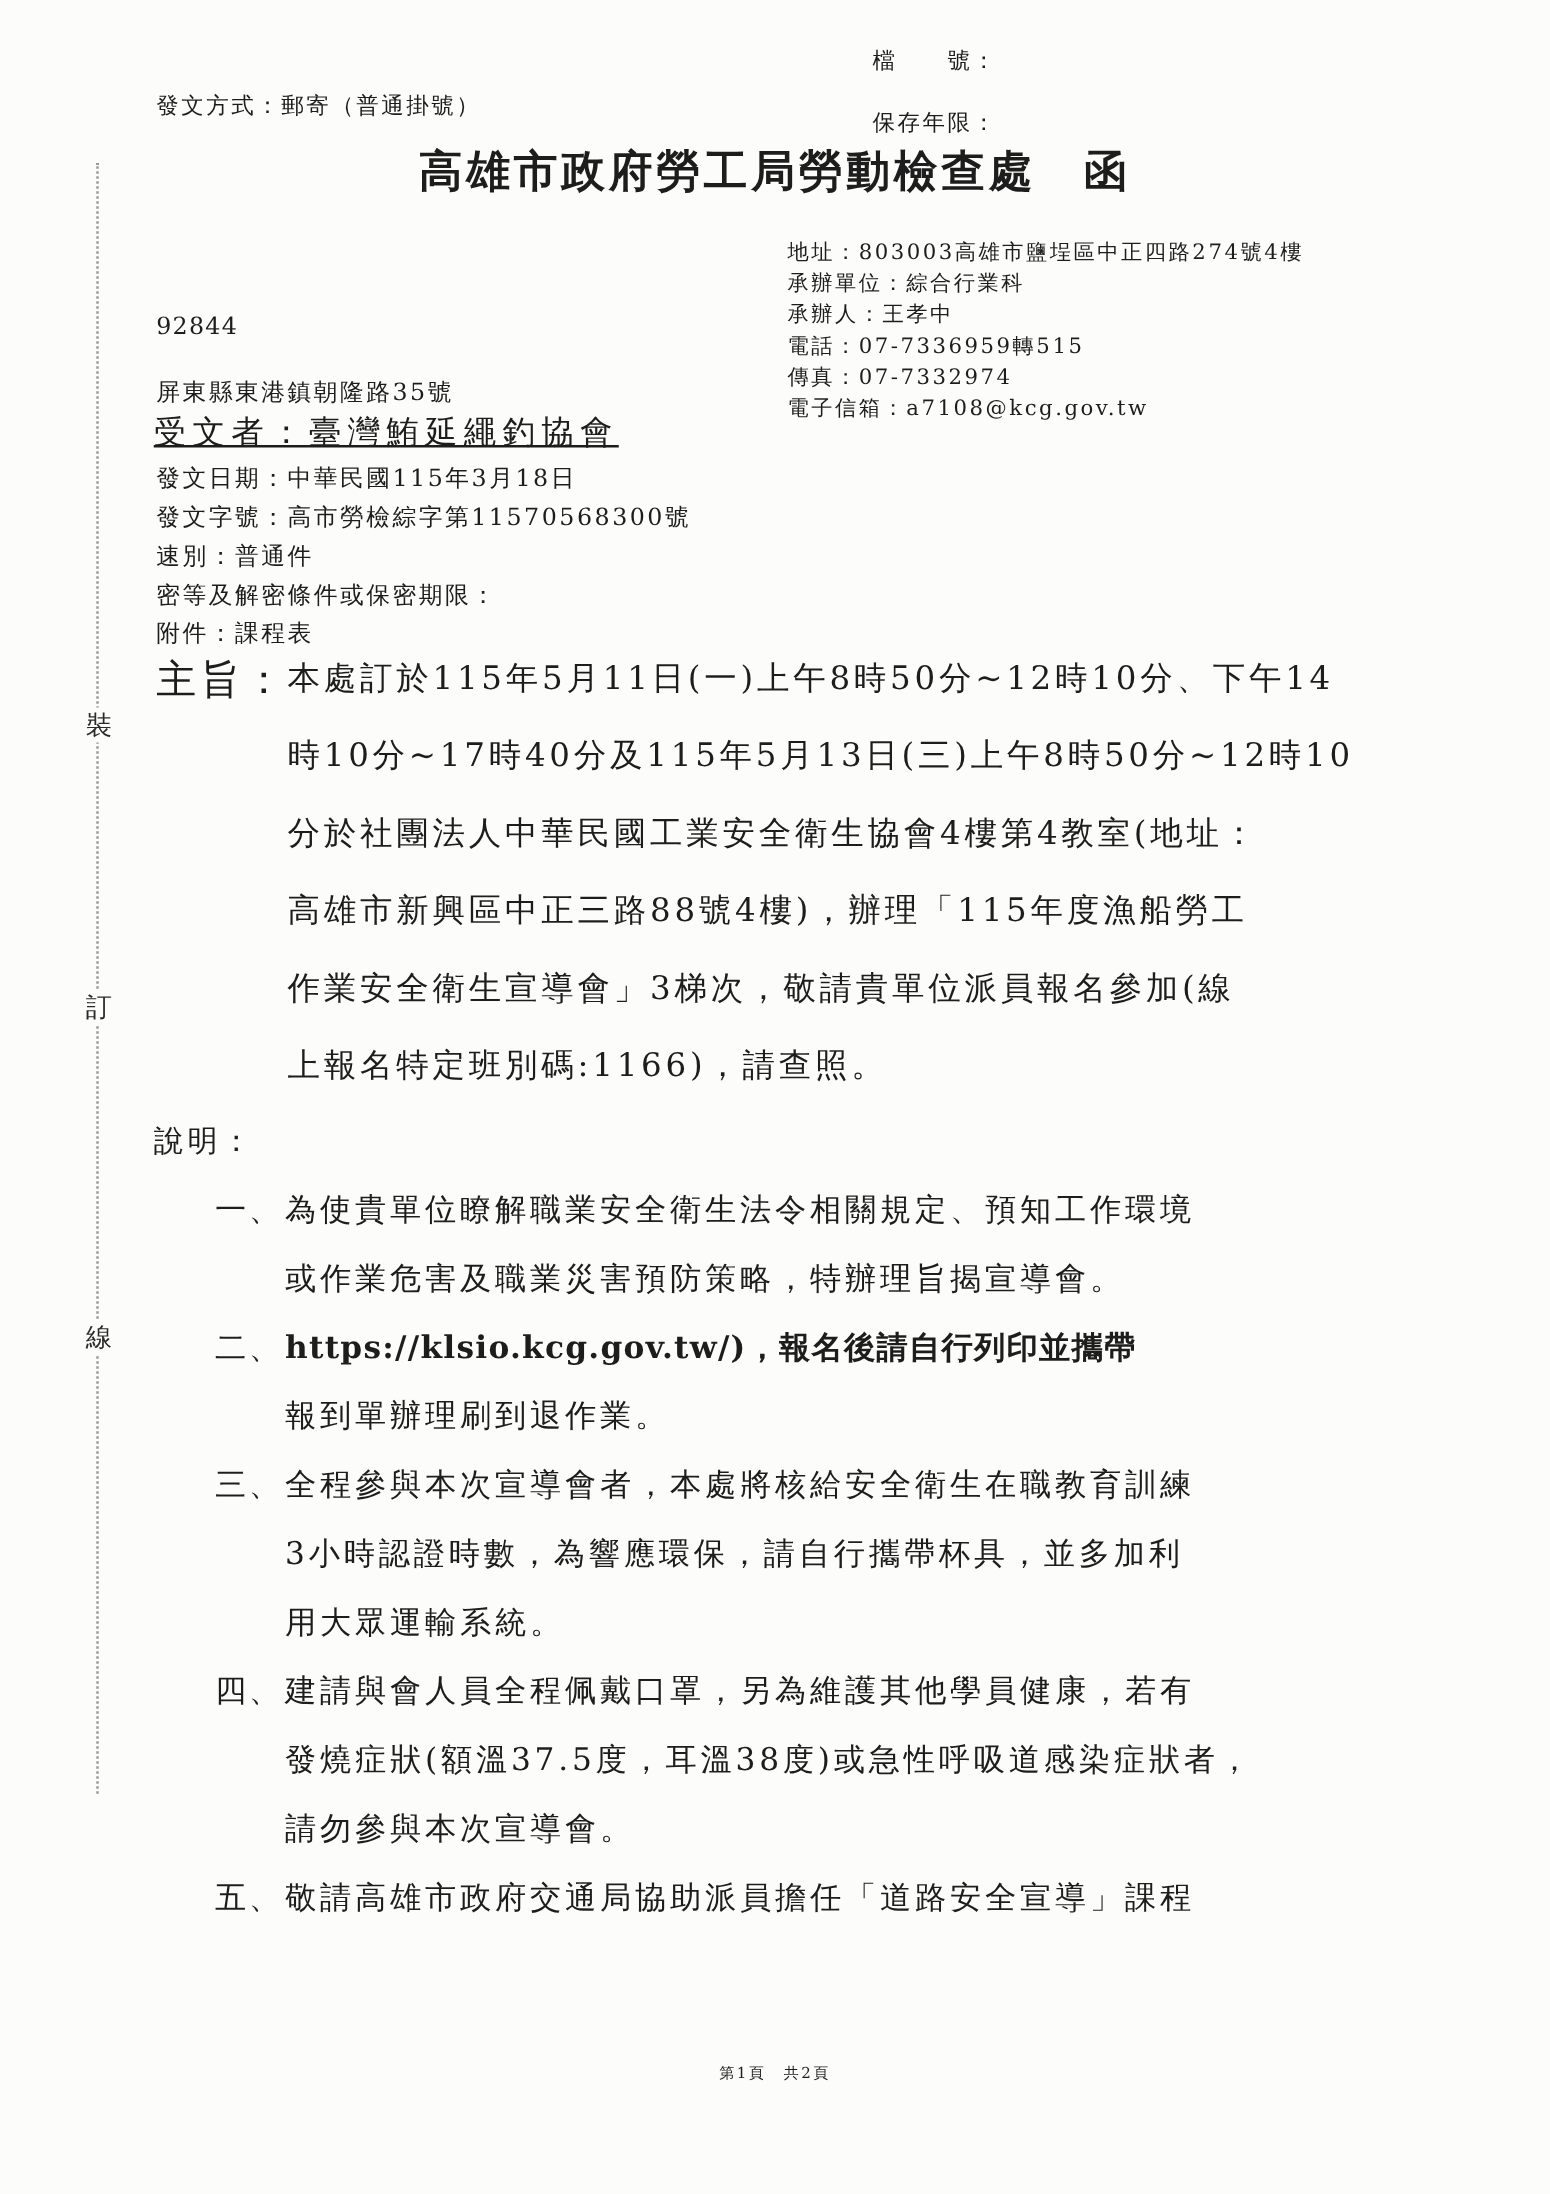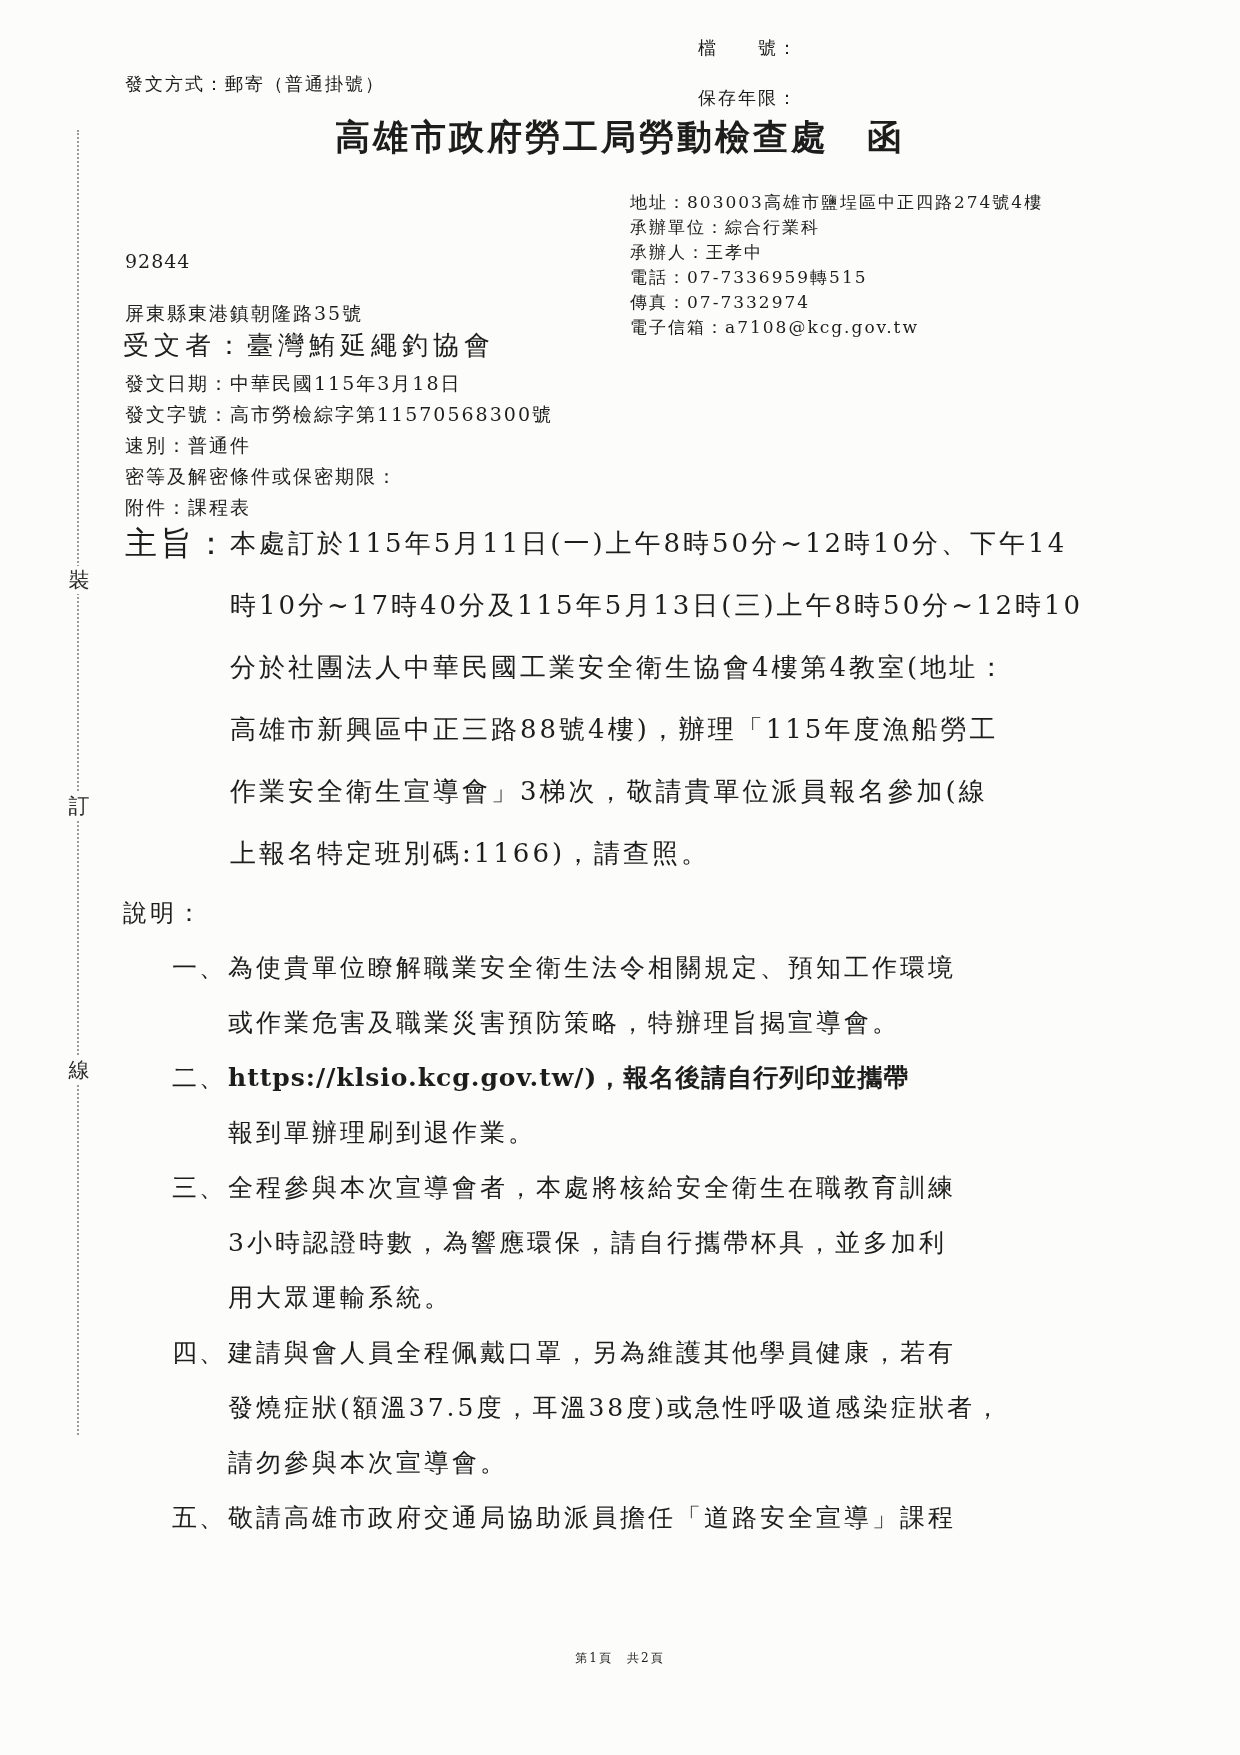--- a/index.html
+++ b/index.html
@@ -22,21 +22,21 @@
     text-align:center;
     font-size:35px;font-weight:600;
     letter-spacing:3px;
   }
   
   .sender{left:630px;top:190px;font-size:17px;line-height:25px;letter-spacing:2px;}
   
   .zip{left:125px;top:250px;font-size:19px;letter-spacing:1px;}
   .street{left:125px;top:279px;font-size:19px;letter-spacing:2px;margin-top:22px;}
   
-  .addressee{left:123px;top:328px;font-size:26px;letter-spacing:5px;}
+  .addressee{left:123px;top:328px;font-size:26px;letter-spacing:5px;text-decoration:underline;}
   
   .meta{left:125px;top:368px;font-size:19px;line-height:31px;letter-spacing:2px;}
   
   .subject{left:125px;top:512px;display:flex;}
   .subject .label{font-size:32px;letter-spacing:3px;line-height:62px;white-space:nowrap;}
   .subject .lines{font-size:26px;letter-spacing:3px;line-height:62px;max-width:860px;}
   
   .expl-heading{left:123px;top:897px;font-size:24px;letter-spacing:3px;}
   .expl-items{left:172px;top:940px;width:900px;}
   .expl-item{display:flex;}

